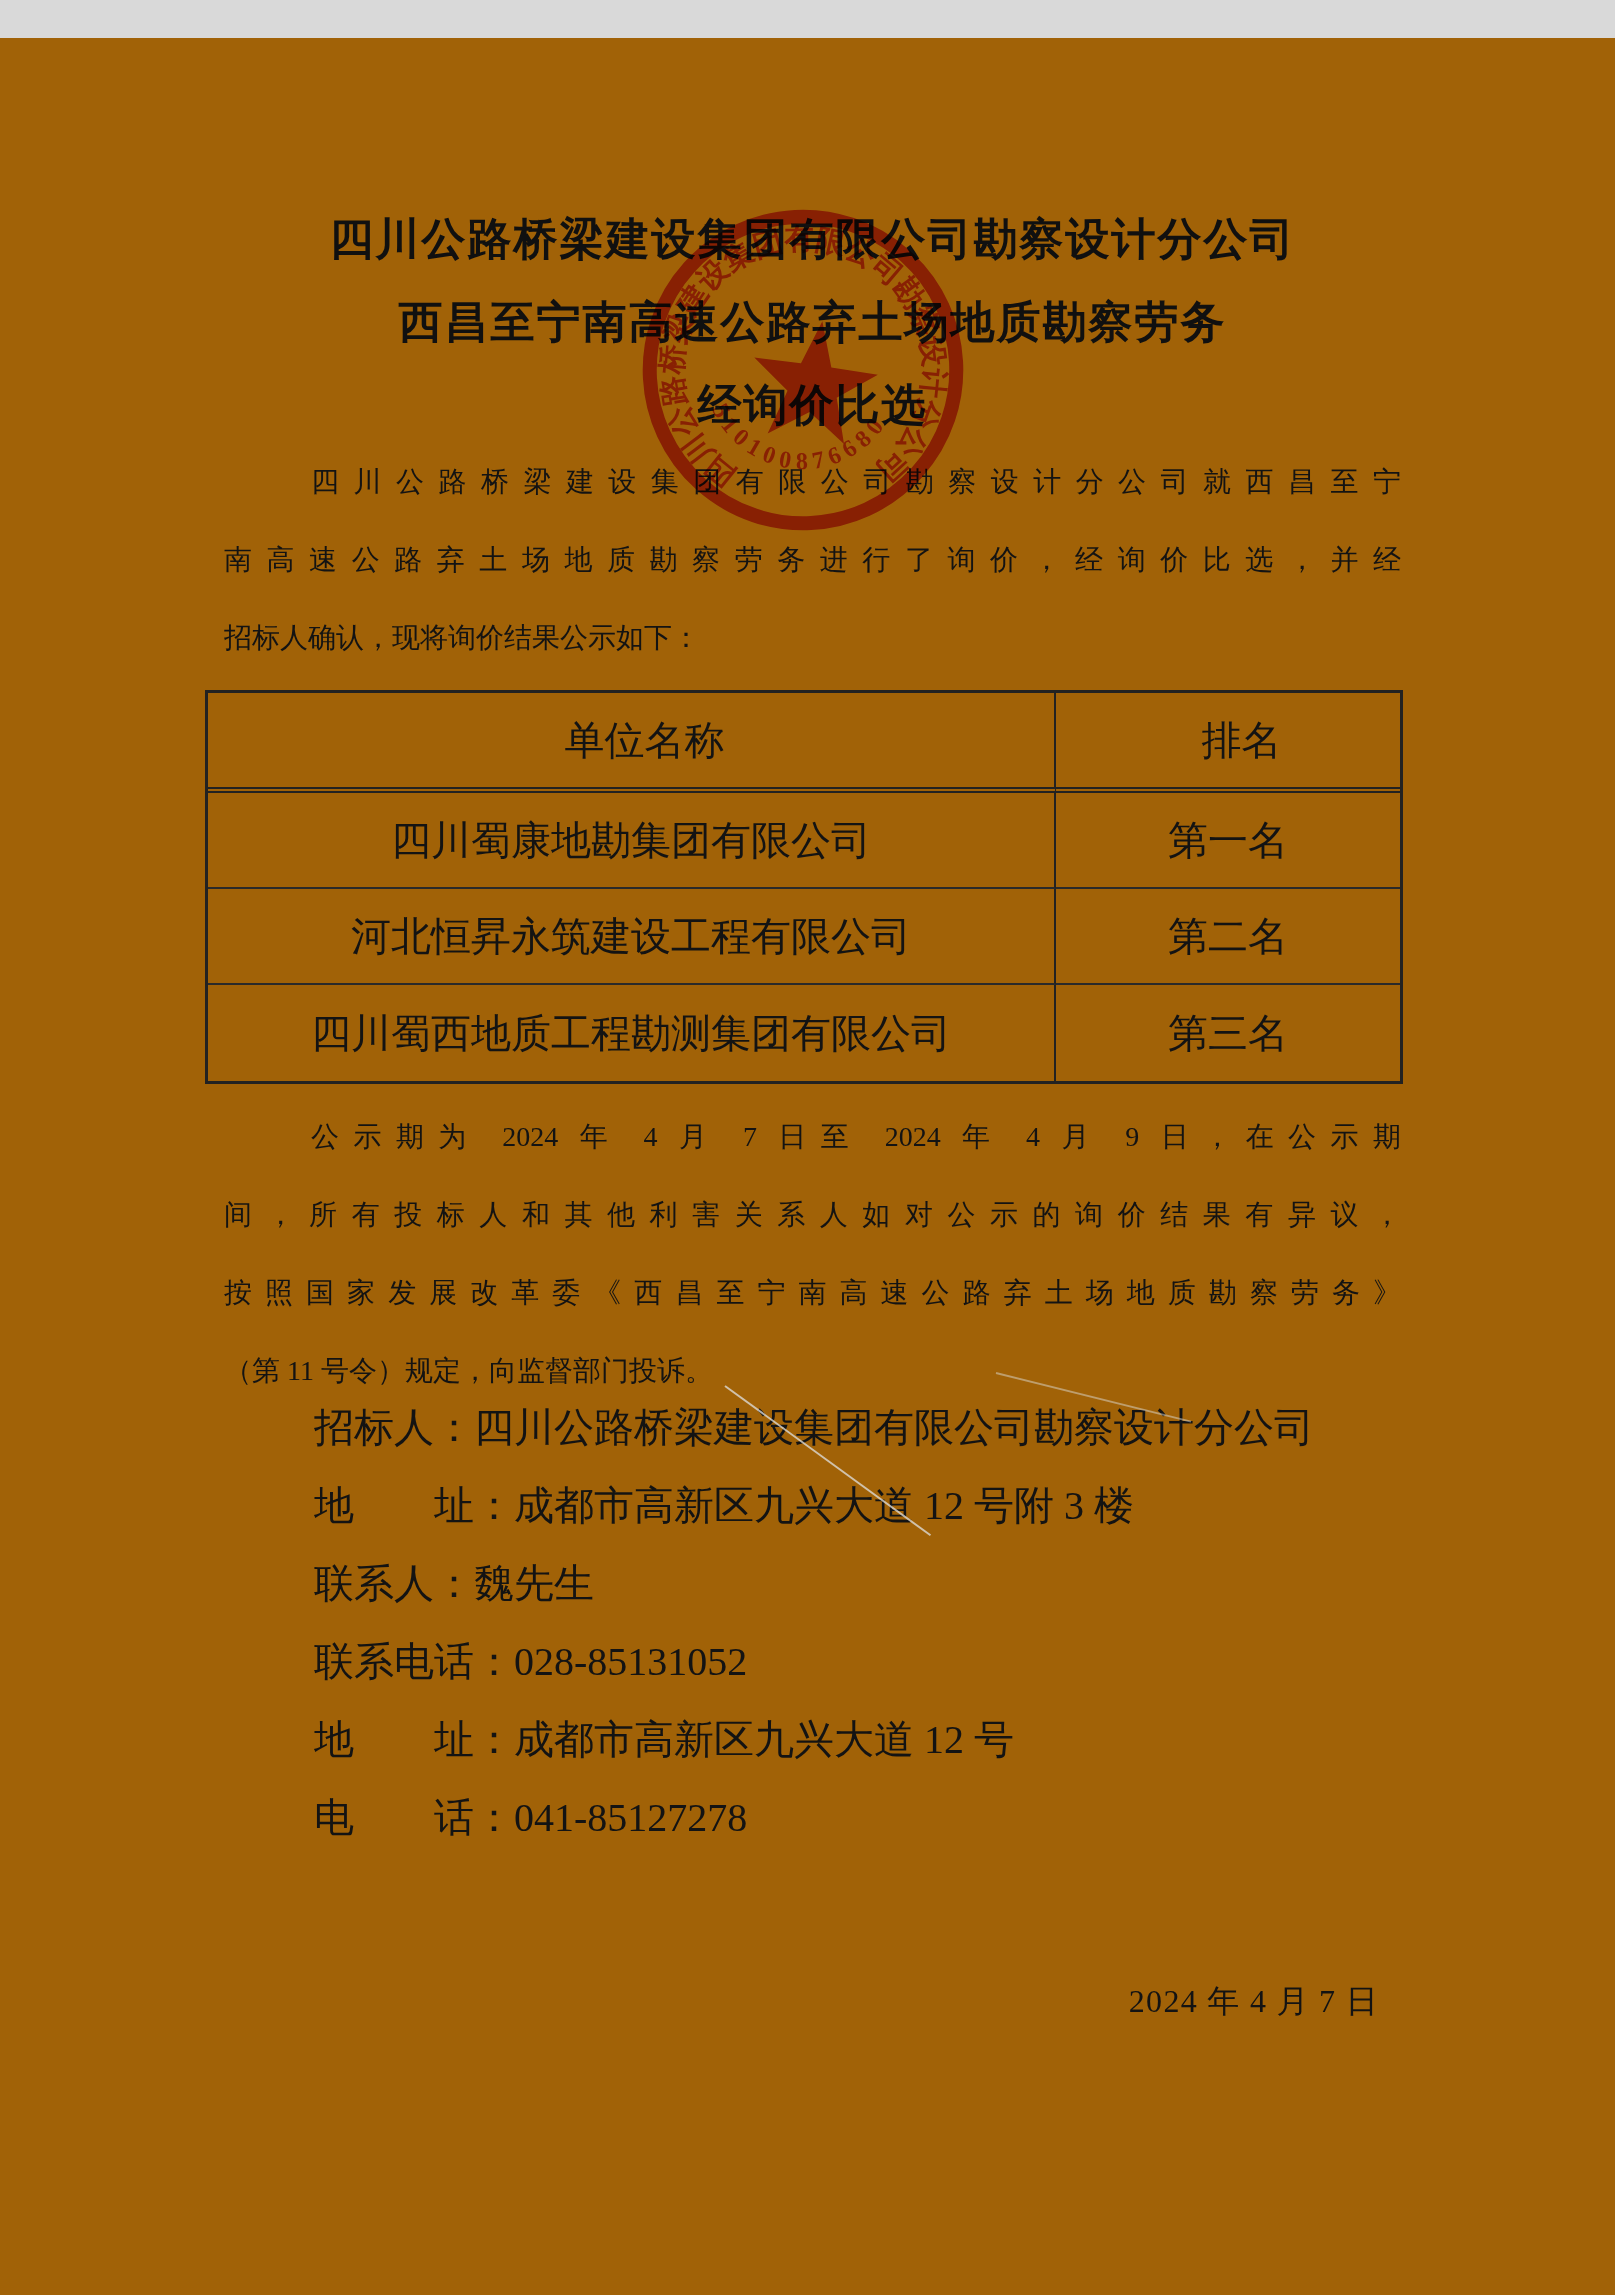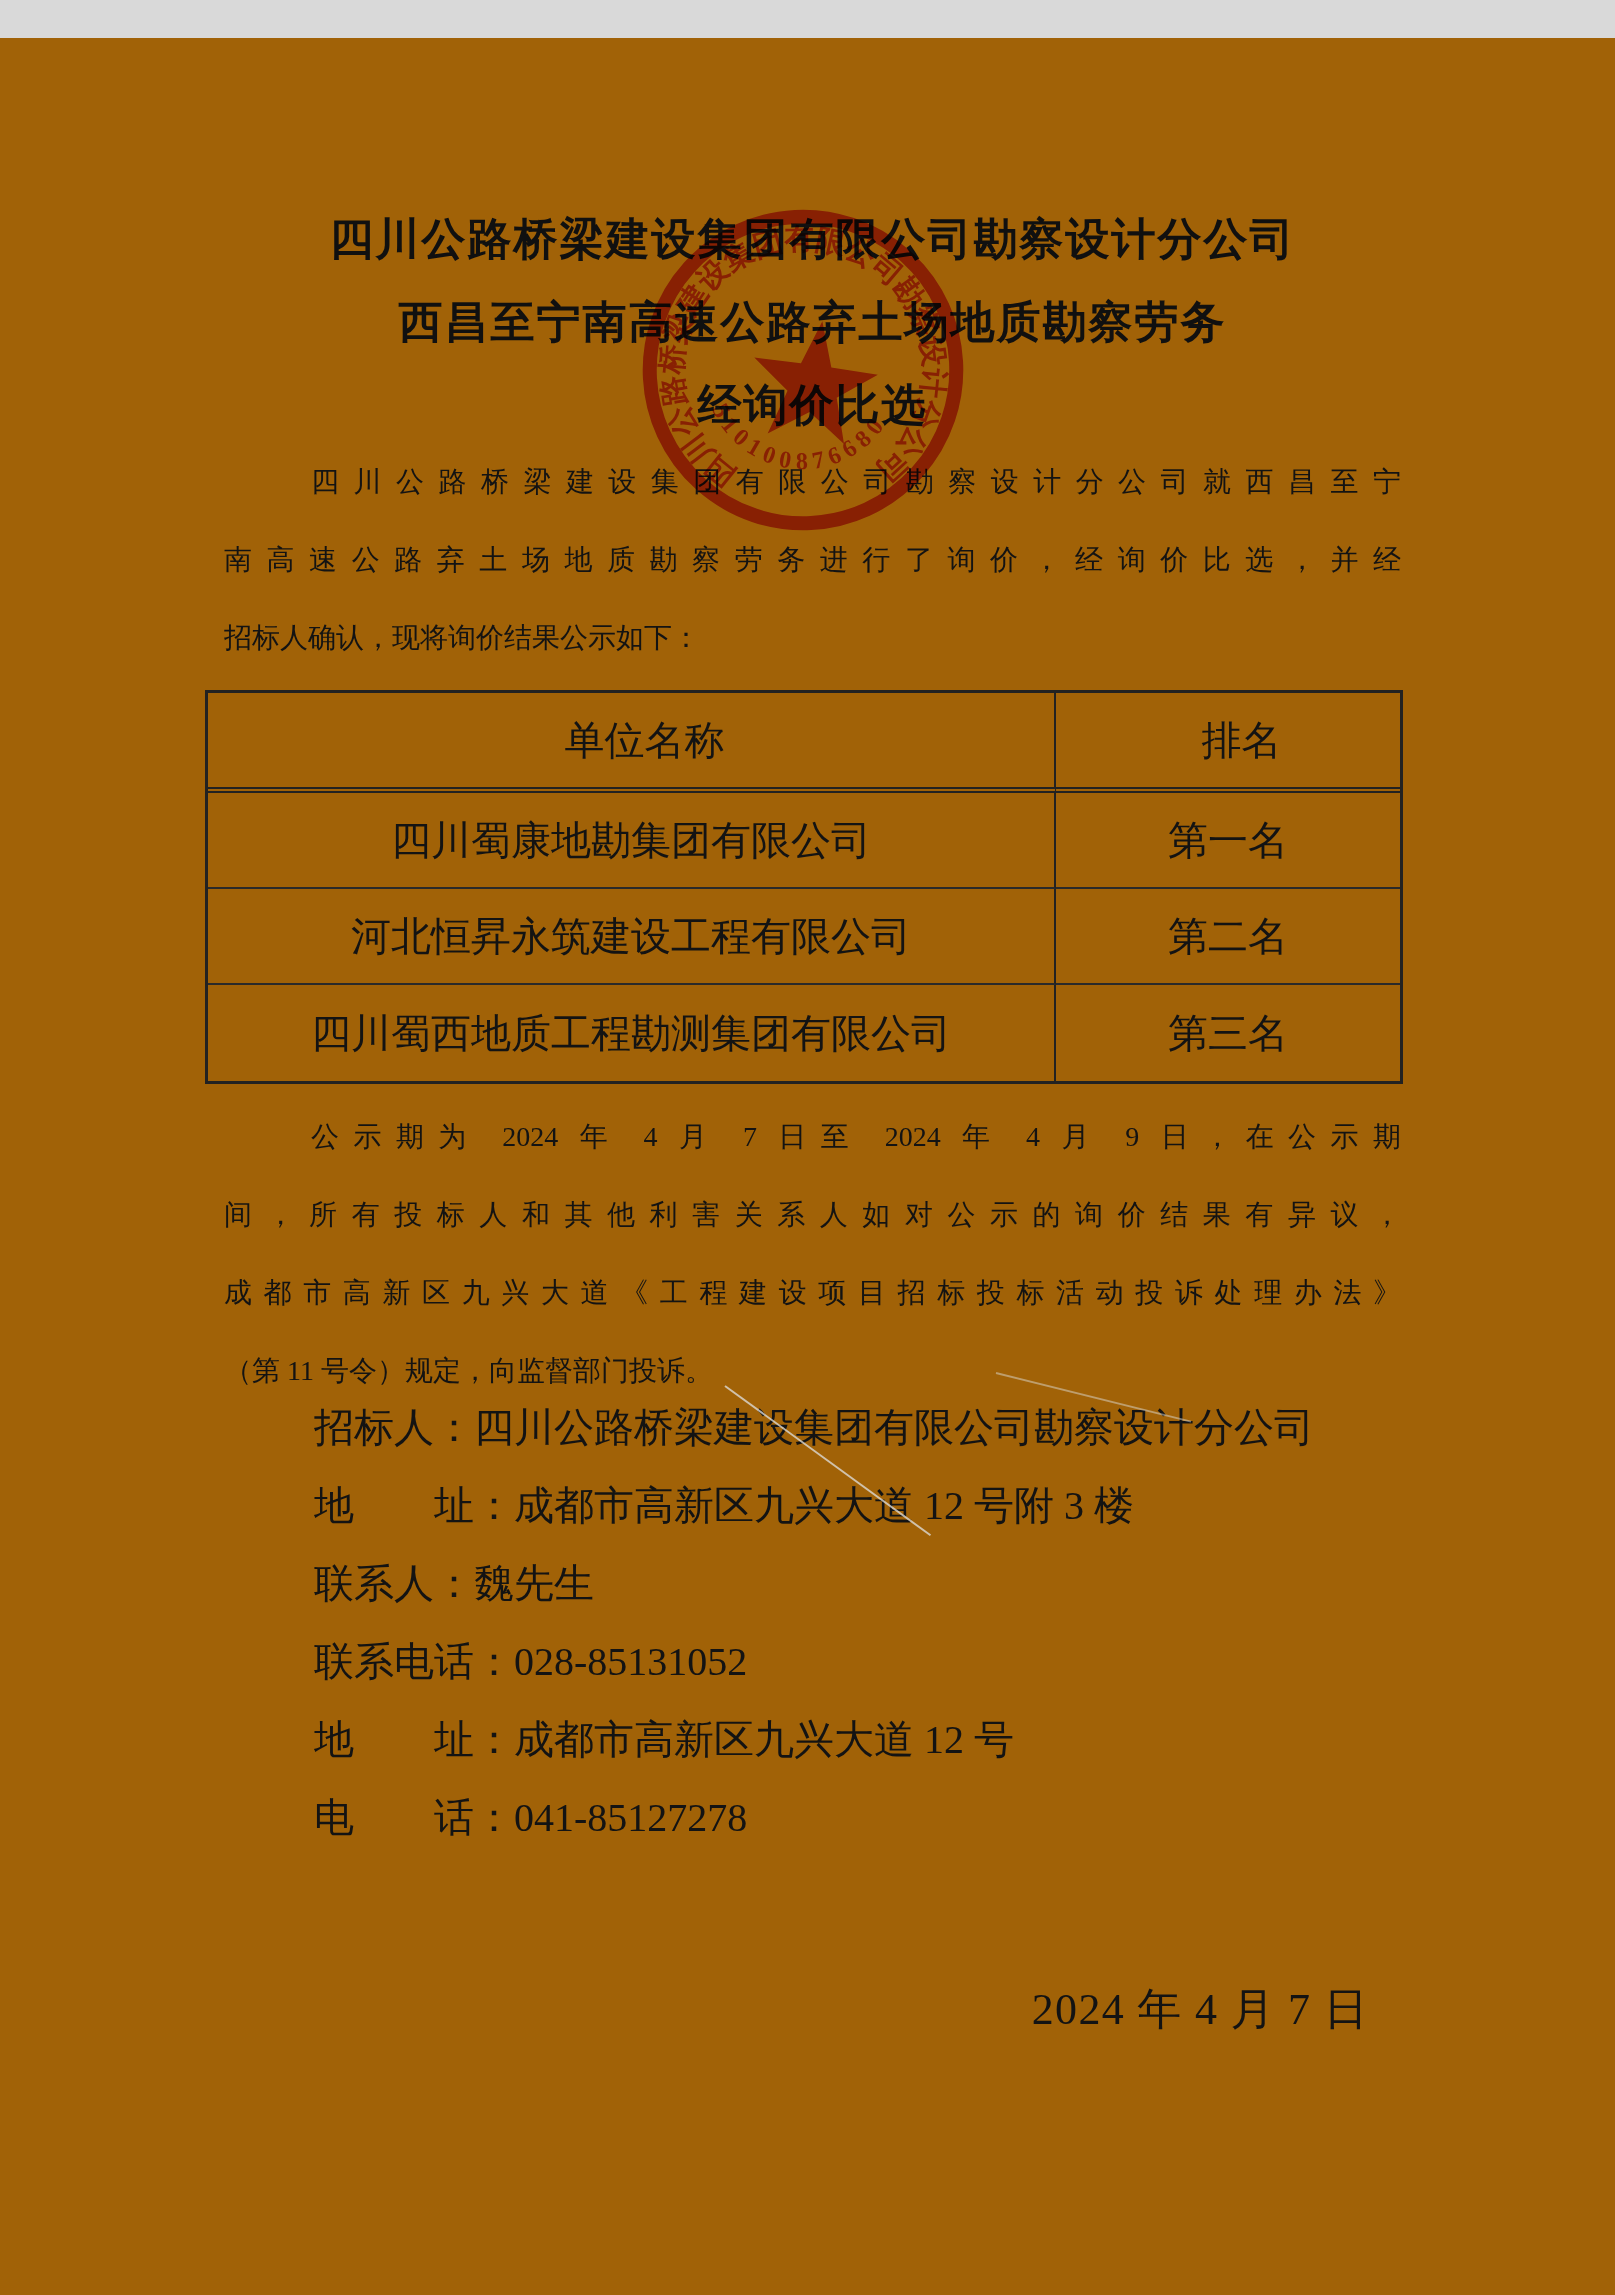--- a/index.html
+++ b/index.html
@@ -36,21 +36,21 @@
     box-sizing:border-box; display:flex; align-items:center; justify-content:center;
     font-size:40px; color:#131313; white-space:nowrap;
   }
   .cell.c1 { border-right:2.7px solid #222; }
   .cell.hdr { border-bottom:6px double #222;padding-left:27px; }
   .cell.rb  { border-bottom:2.7px solid #2a2a2a; }
   
   .contact { position:absolute; left:314px; top:1351px; font-size:40px; color:#131313; }
   .cline { height:78px; line-height:78px; white-space:pre; }
   
-  .date-line { position:absolute; top:1942px; right:246px; font-size:44px; letter-spacing:1.3px; color:#131313; white-space:pre; }
+  .date-line { position:absolute; top:1942px; right:236px; font-size:32px; letter-spacing:1.3px; color:#131313; white-space:pre; }
   
   .stamp {
     position:absolute; left:633px; top:162px; width:340px; height:340px;
     mix-blend-mode:multiply; opacity:.88; transform:rotate(-3deg);
   }
   .stamp text { font-family:"Liberation Serif","DejaVu Serif",serif; font-weight:bold; }
   
   .crease { position:absolute; height:2px; background:#dcd9d4; opacity:.8; transform-origin:left center; }
   .crease1 { left:725px; top:1347px; width:254px; transform:rotate(36deg); }
   .crease2 { left:996px; top:1334px; width:201px; transform:rotate(14deg); opacity:.5; }
@@ -82,21 +82,21 @@
     <div class="cell c1 rb">河北恒昇永筑建设工程有限公司</div>
     <div class="cell rb">第二名</div>
 
     <div class="cell c1">四川蜀西地质工程勘测集团有限公司</div>
     <div class="cell">第三名</div>
   </div>
 
   <section class="para p2">
     <div class="bline indent just">公示期为 2024 年 4 月 7 日至 2024 年 4 月 9 日，在公示期</div>
     <div class="bline just">间，所有投标人和其他利害关系人如对公示的询价结果有异议，</div>
-    <div class="bline just">成都市高新区九兴大道《工程建设项目招标投标活动投诉处理办法》</div>
+    <div class="bline just">按照国家发展改革委《西昌至宁南高速公路弃土场地质勘察劳务》</div>
     <div class="bline">（第 11 号令）规定，向监督部门投诉。</div>
   </section>
 
   <section class="contact">
     <div class="cline">招标人：四川公路桥梁建设集团有限公司勘察设计分公司</div>
     <div class="cline">地　　址：成都市高新区九兴大道 12 号附 3 楼</div>
     <div class="cline">联系人：魏先生</div>
     <div class="cline">联系电话：028-85131052</div>
     <div class="cline">地　　址：成都市高新区九兴大道 12 号</div>
     <div class="cline">电　　话：041-85127278</div>

